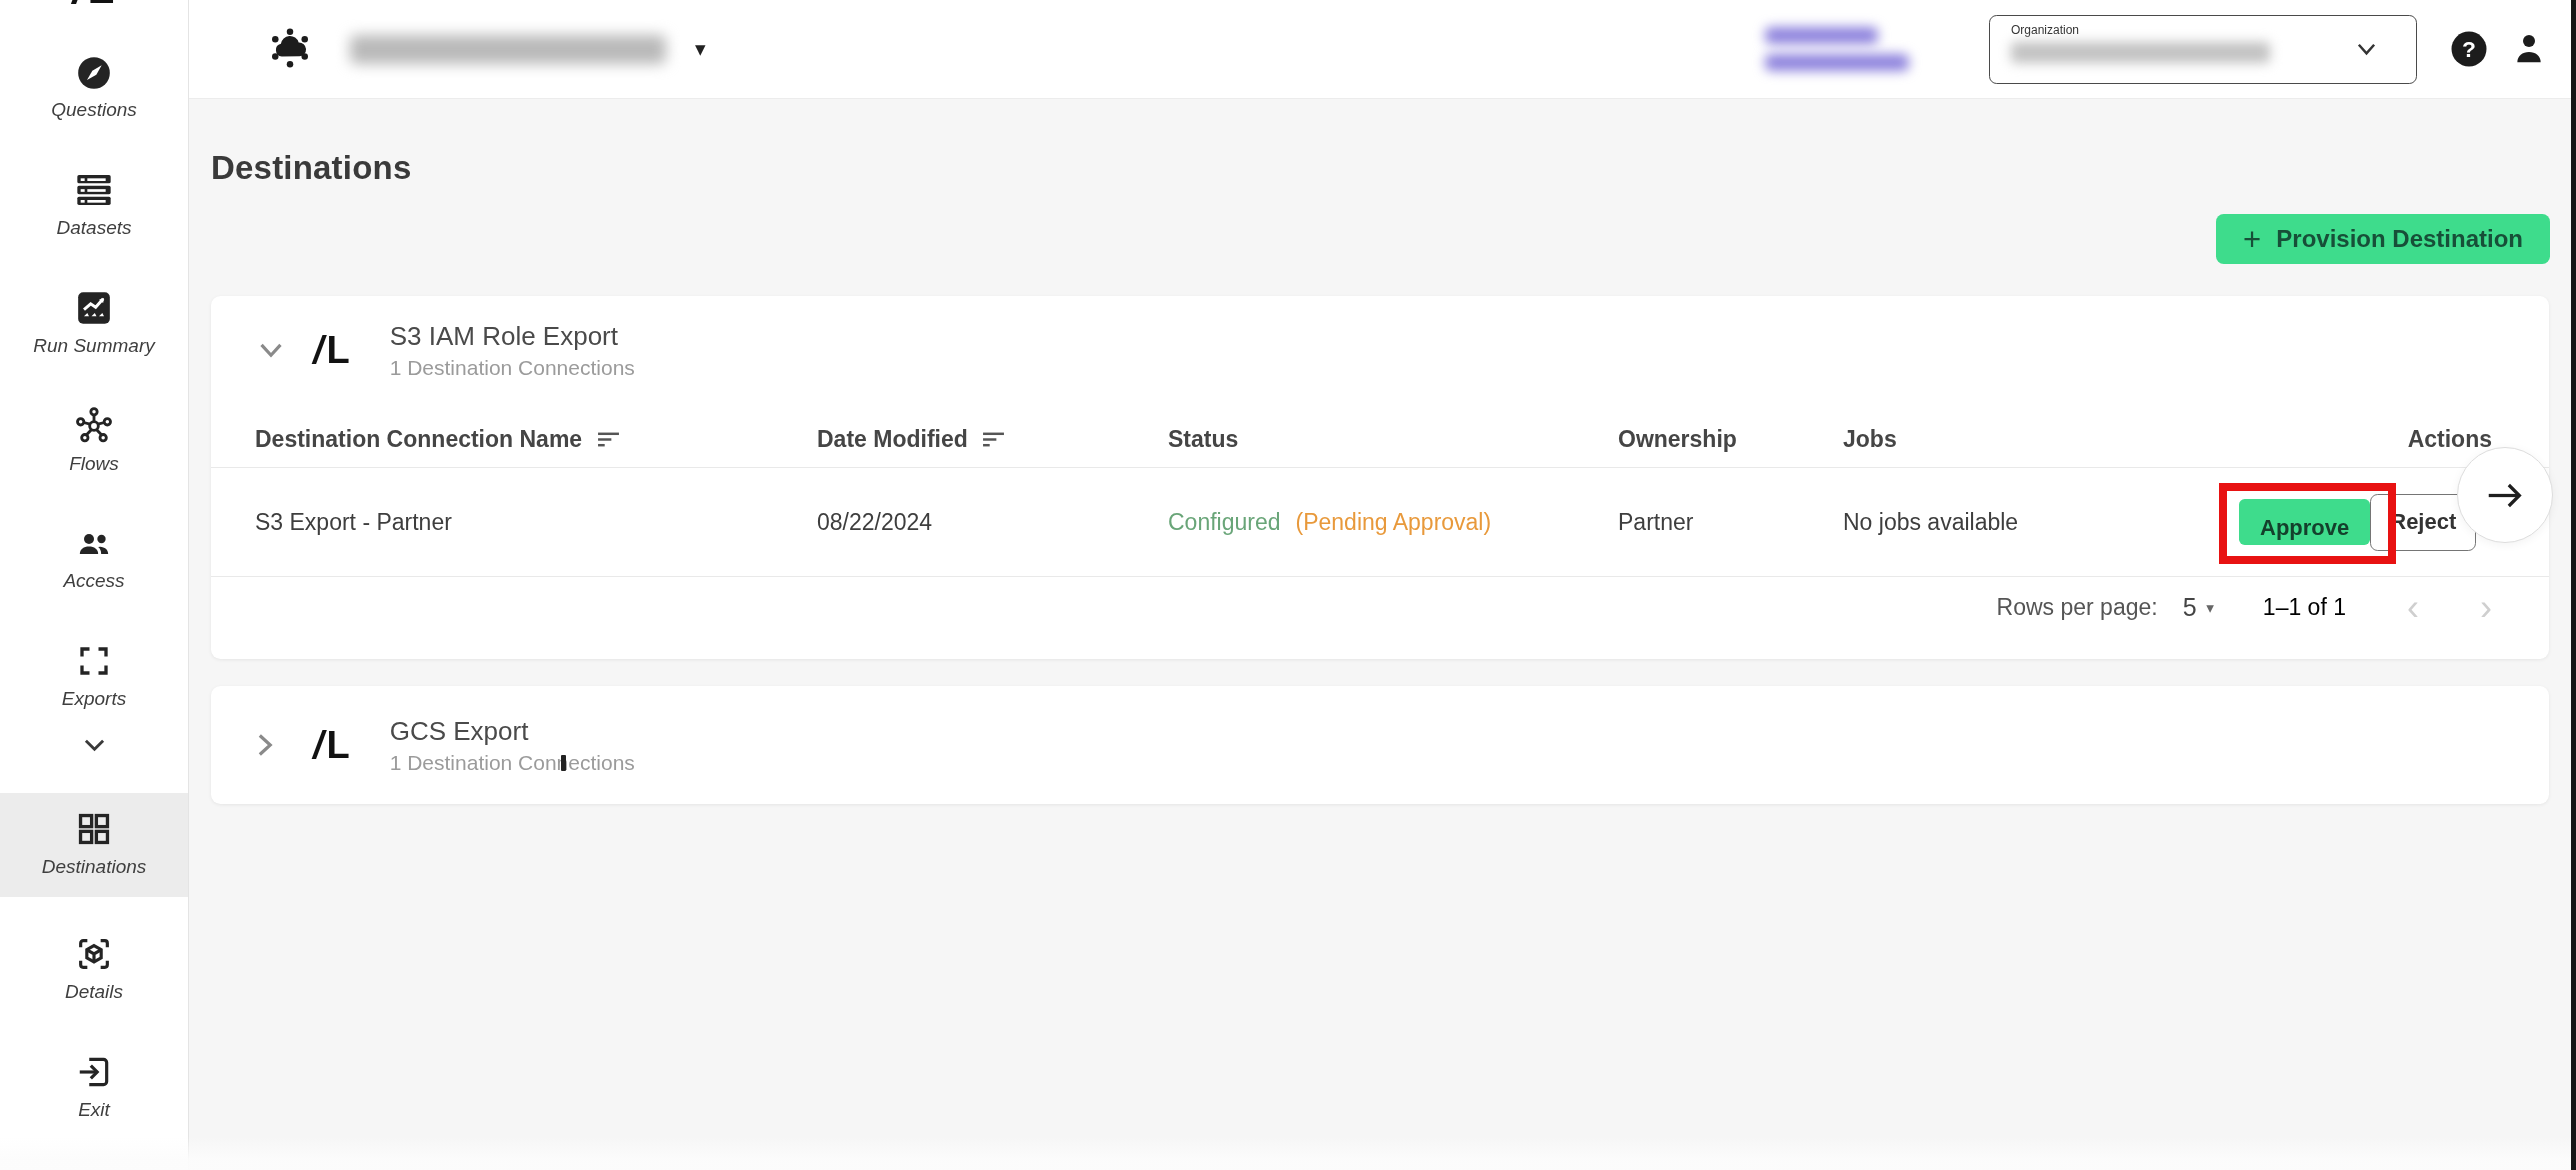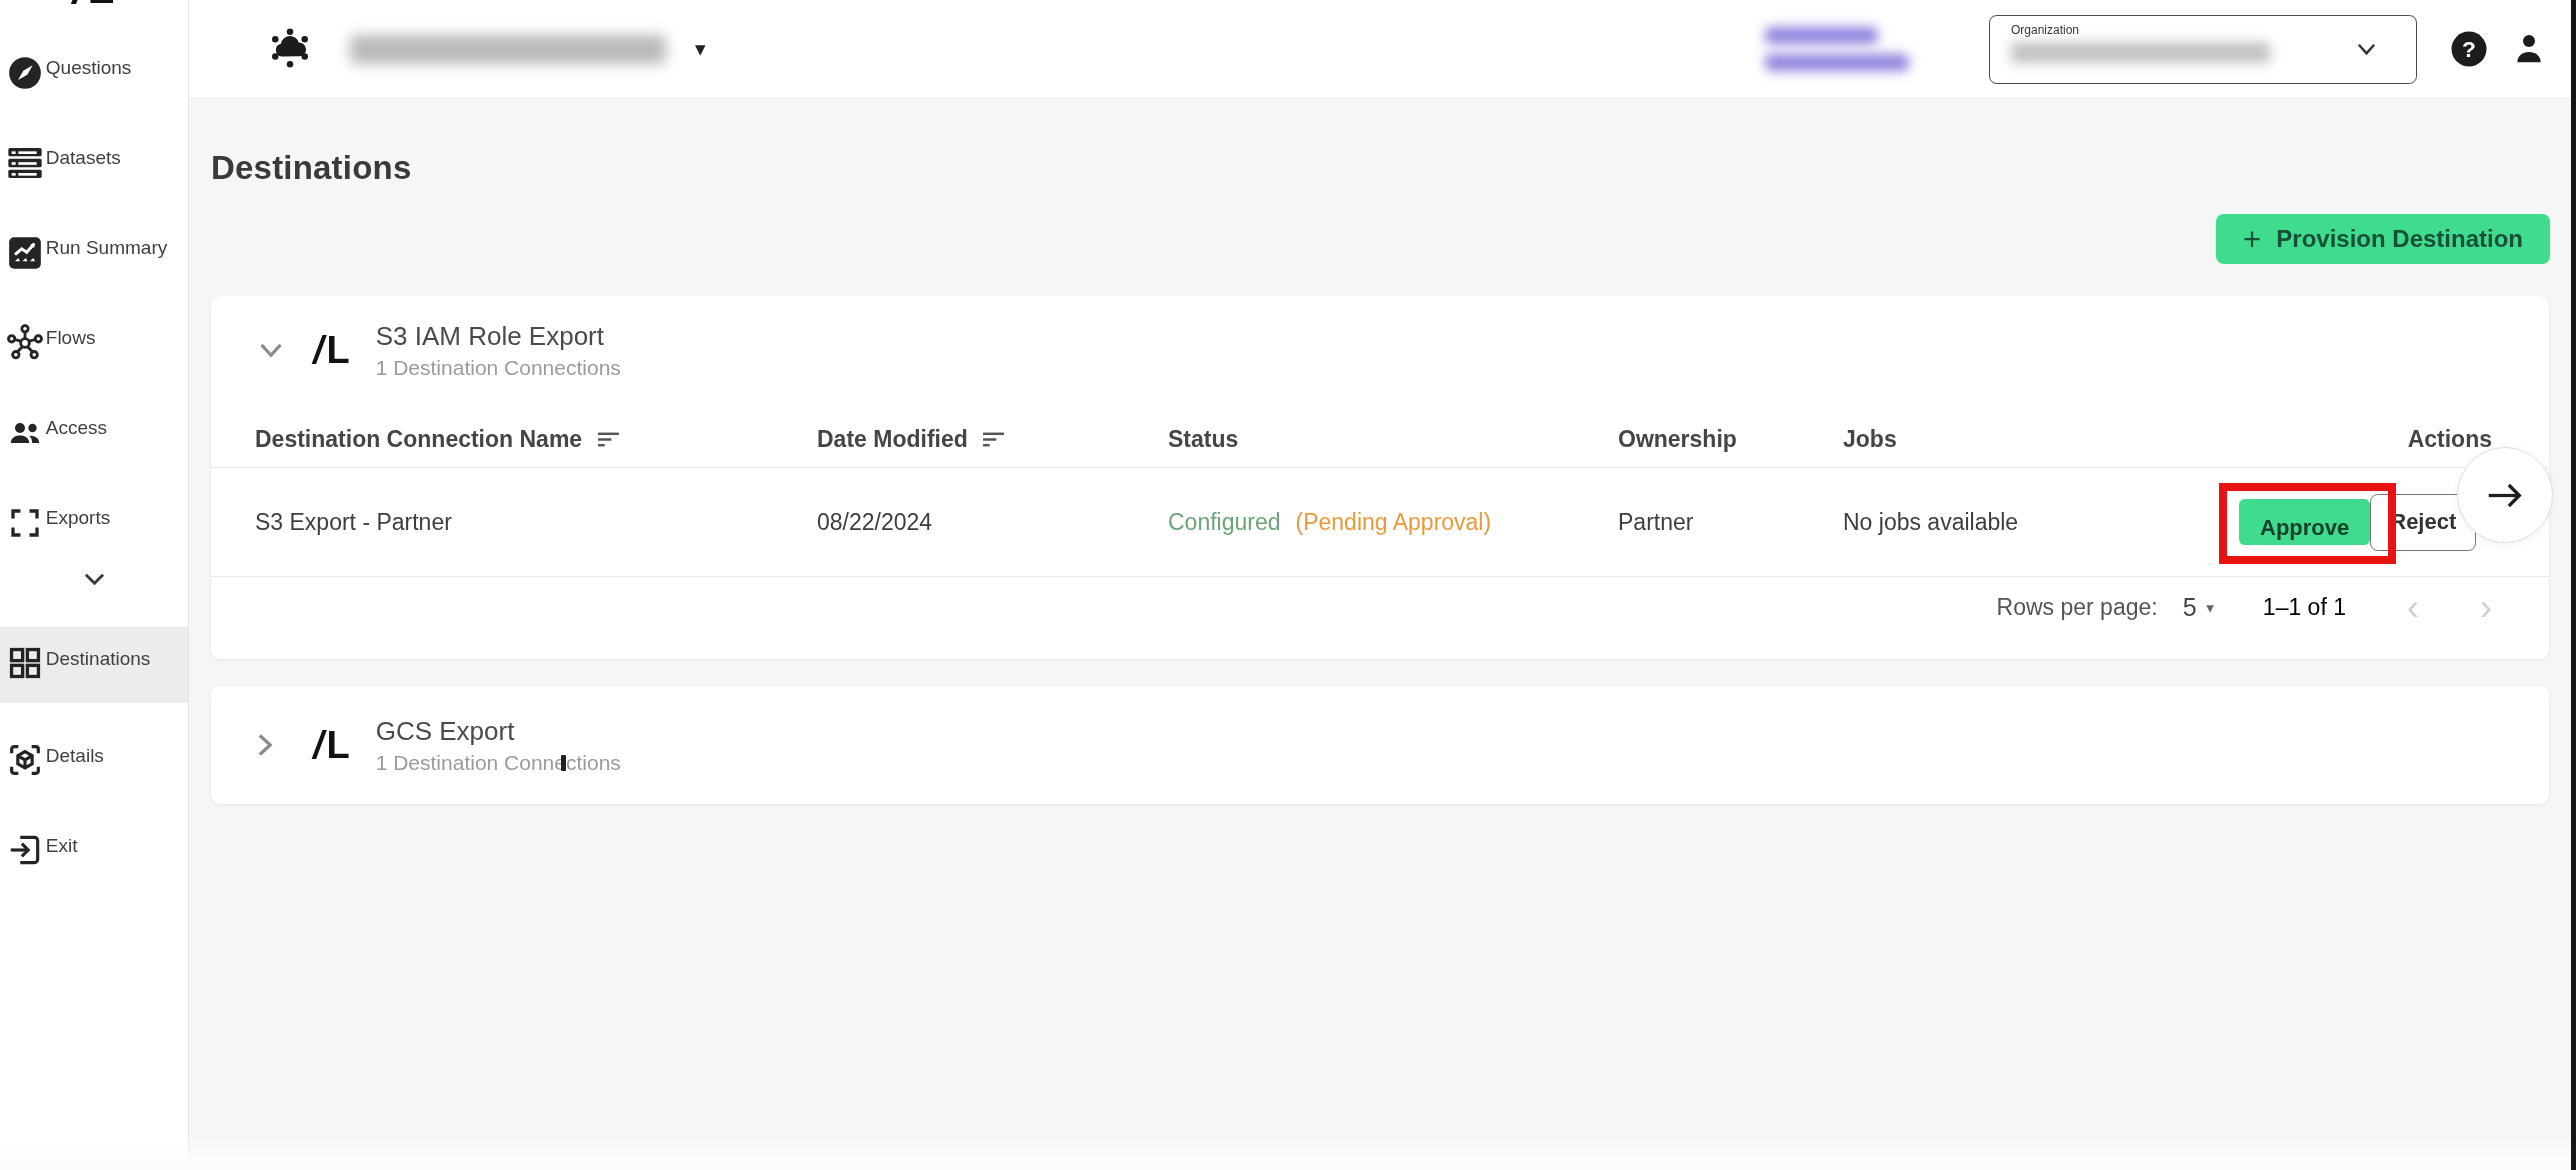--- a/index.html
+++ b/index.html
@@ -11,21 +11,21 @@
     --link-purple:#8d82dd;
   }
   *{margin:0;padding:0;box-sizing:border-box;}
   html,body{width:2576px;height:1170px;overflow:hidden;}
   body{font-family:"Liberation Sans",sans-serif;background:#f6f6f6;position:relative;color:#3e3e3e;}
 
   
   .sidebar{position:absolute;left:0;top:0;width:189px;height:1170px;background:#fff;border-right:1px solid #e4e4e4;z-index:20;display:flex;flex-direction:column;align-items:center;}
   .side-logo-clip{height:15.3px;width:100%;overflow:hidden;display:flex;justify-content:center;}
   .side-logo-clip .logo{font-size:44px;margin-top:-34px;}
-  .nav-item{display:flex;flex-direction:row;width:100%;padding:11.5px 3.8px;margin-top:25px;cursor:pointer;}
+  .nav-item{display:flex;flex-direction:column;align-items:center;width:100%;padding:11.5px 3.8px;margin-top:25px;cursor:pointer;font-style:italic;}
   .nav-item.active{background:#ececec;margin-top:29px;padding:15.3px 3.8px 19px;}
   .nav-icon{width:42px;height:42px;display:flex;align-items:center;justify-content:center;}
   .nav-label{font-size:19px;color:#3f3f3f;margin-top:5.7px;white-space:nowrap;}
   .nav-chevron{margin-top:13.4px;cursor:pointer;height:29px;}
 
   
   .topbar{position:absolute;left:189px;right:0;top:0;height:99px;background:#fff;border-bottom:1px solid #ececec;display:flex;align-items:center;padding-left:75px;z-index:10;}
   .blur-pill{border-radius:5.7px;filter:blur(6.7px);}
   .workspace-pill{width:316px;height:29px;background:#b9b9b9;margin-left:34px;}
   .ws-caret{margin-left:29px;font-size:21px;color:#222;}
@@ -48,21 +48,21 @@
   .card{background:#fff;border-radius:9.6px;box-shadow:0 1px 3.8px rgba(0,0,0,.07);position:relative;}
   .card1{margin-top:109px;padding-bottom:21px;}
   .card2{margin-top:27px;height:118px;display:flex;align-items:center;}
 
   .card-head{display:flex;align-items:center;padding:25px 19px 19px 43px;width:100%;}
   .card2 .card-head{padding:0 19px 0 43px;}
   .head-chevron{width:38px;display:flex;cursor:pointer;}
   .logo{font-weight:bold;color:#121212;font-size:38px;letter-spacing:1px;line-height:1;}
   .logo .sl{font-style:italic;margin-right:1.9px;}
   .sec-logo{margin-left:21px;}
-  .head-text{margin-left:25px;}
+  .head-text{margin-left:39px;}
   .sec-title{font-size:26px;color:#4a4a4a;}
   .sec-sub{font-size:21px;color:#9b9b9b;margin-top:3.8px;}
 
   .tgrid{display:grid;grid-template-columns:562px 351px 450px 225px 396px 1fr;align-items:center;padding:0 19px 0 44px;}
   .thead{height:56px;border-bottom:1px solid #e9e9e9;margin-top:13.4px;}
   .th{font-size:23px;font-weight:bold;color:#454545;display:flex;align-items:center;gap:13.4px;}
   .th.actions{justify-content:flex-end;padding-right:38px;text-align:center;}
   .sort-ic{cursor:pointer;display:flex;}
   .trow{height:109px;border-bottom:1px solid #e9e9e9;}
   .td{font-size:23px;color:#3e3e3e;}

